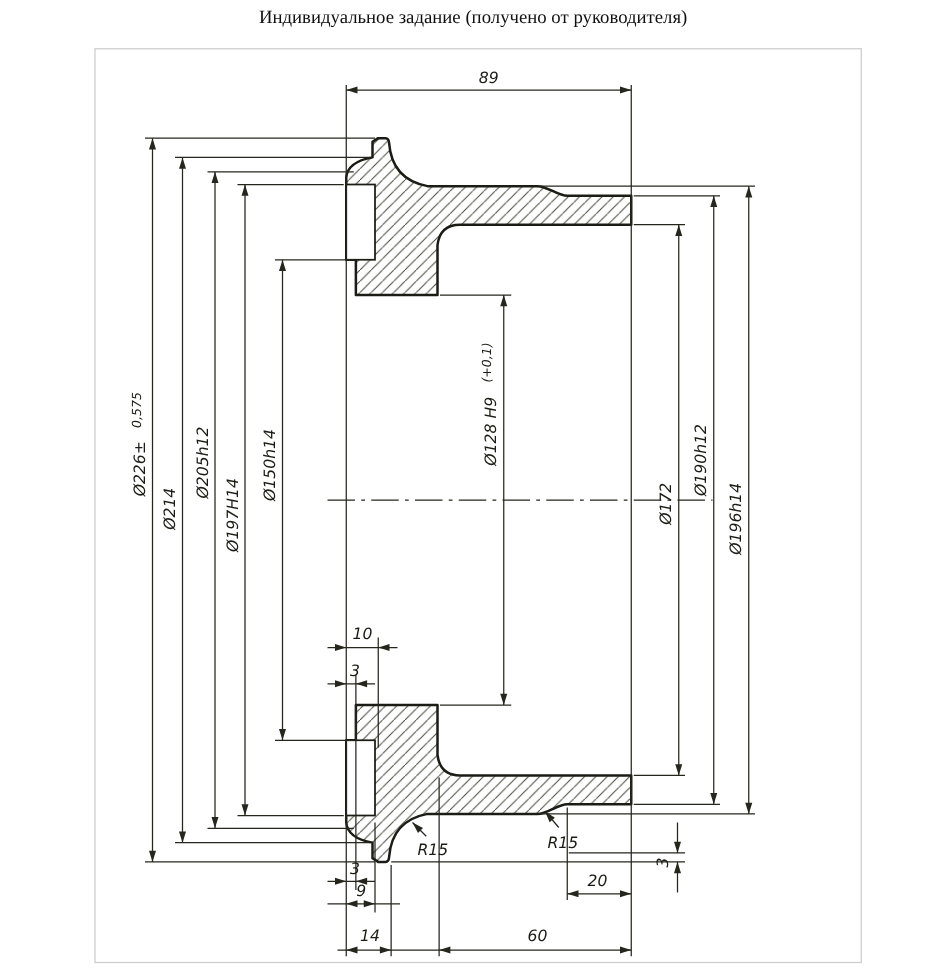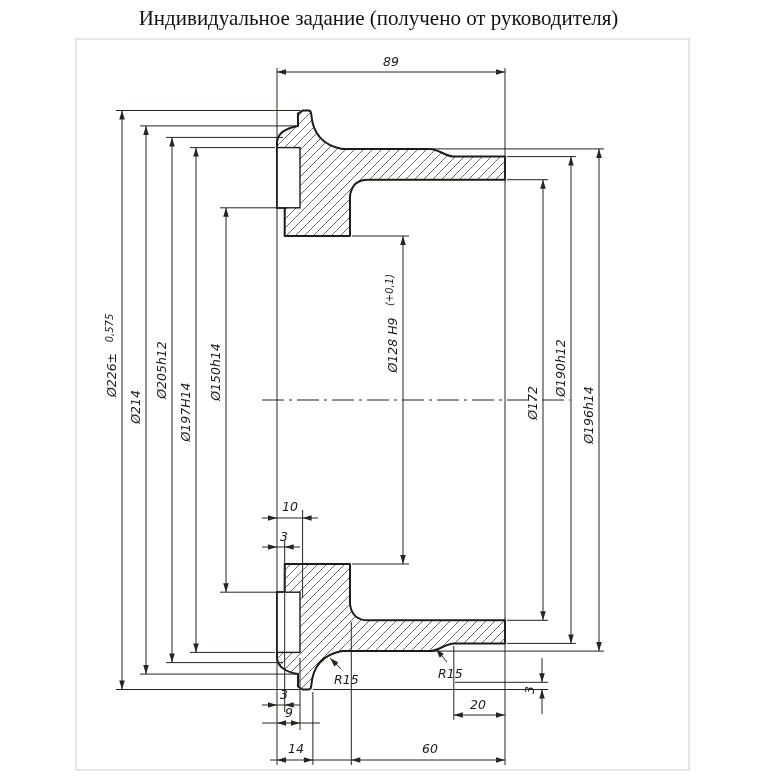--- a/index.html
+++ b/index.html
@@ -1,19 +1,19 @@
 <!DOCTYPE html>
 <html><head>
 <meta charset="utf-8">
 <style>
   html,body{margin:0;padding:0;background:#ffffff;}
   .stage{position:relative;width:757px;height:782px;background:#ffffff;overflow:hidden;
          font-family:"DejaVu Sans",sans-serif;}
   .title{position:absolute;left:0;top:6px;width:757px;text-align:center;
-         font-family:"Liberation Serif","DejaVu Serif",serif;font-size:21px;color:#111;}
+         font-family:"Liberation Serif","DejaVu Serif",serif;font-size:15px;color:#111;}
   svg text{font-family:"DejaVu Sans",sans-serif;font-style:italic;fill:#1c1c16;}
   svg .dimtxt{font-size:12.5px;}
   svg .toltxt{font-size:10px;}
 </style>
 </head>
 <body>
 
 <div class="stage">
   <div class="title">Индивидуальное задание (получено от руководителя)</div>
 

